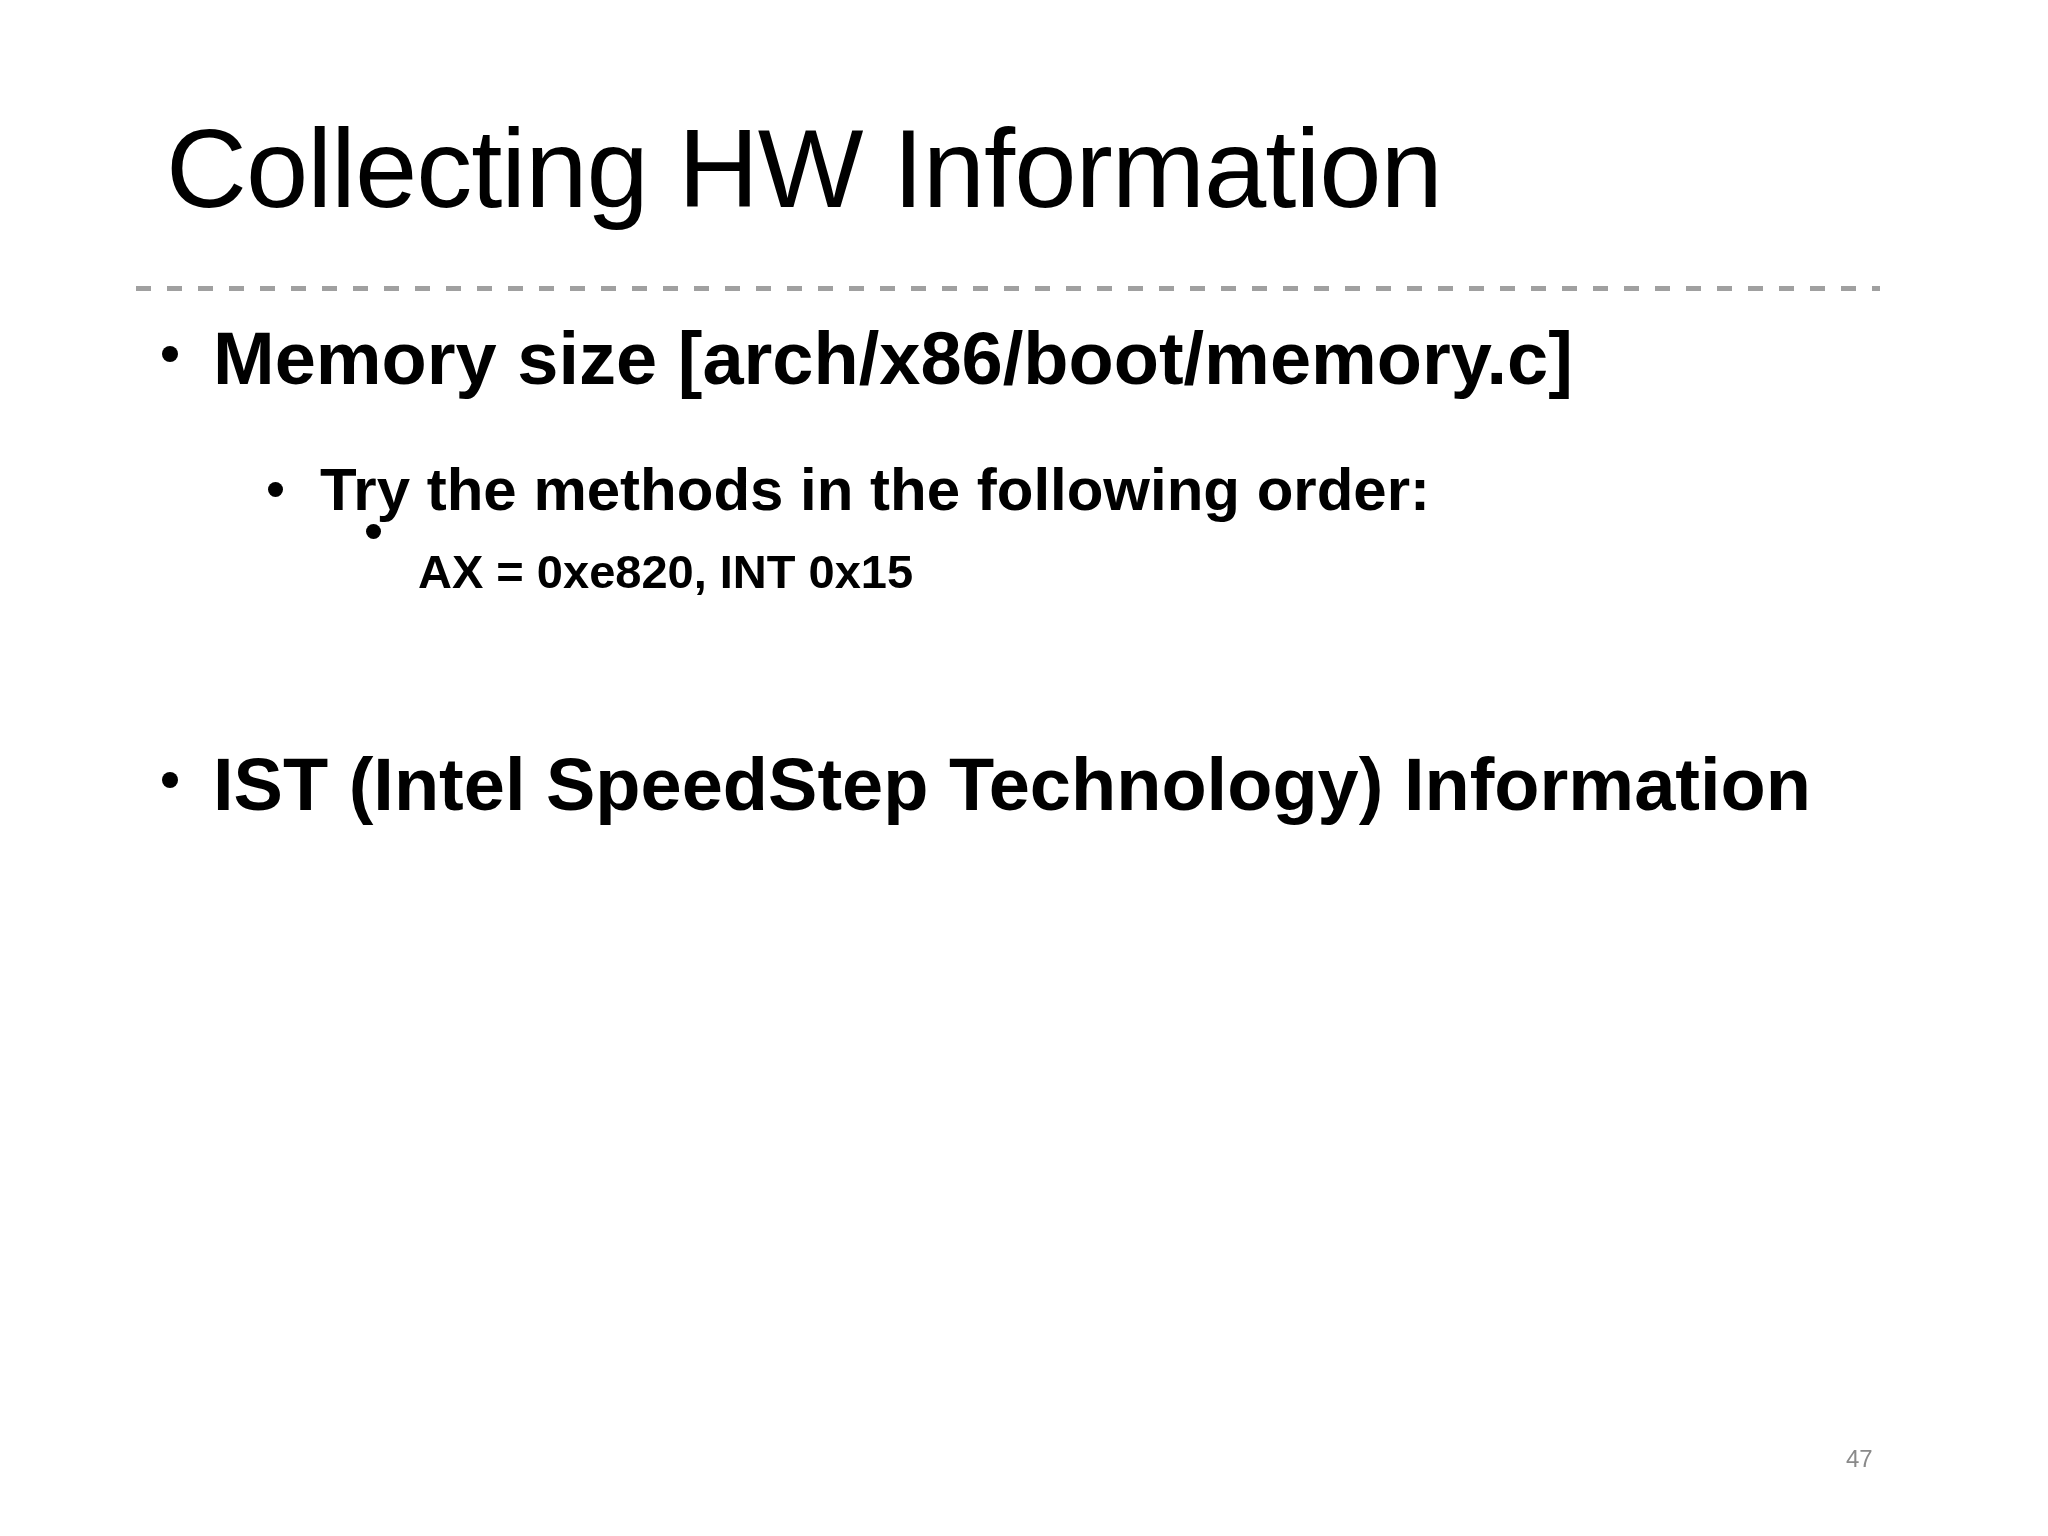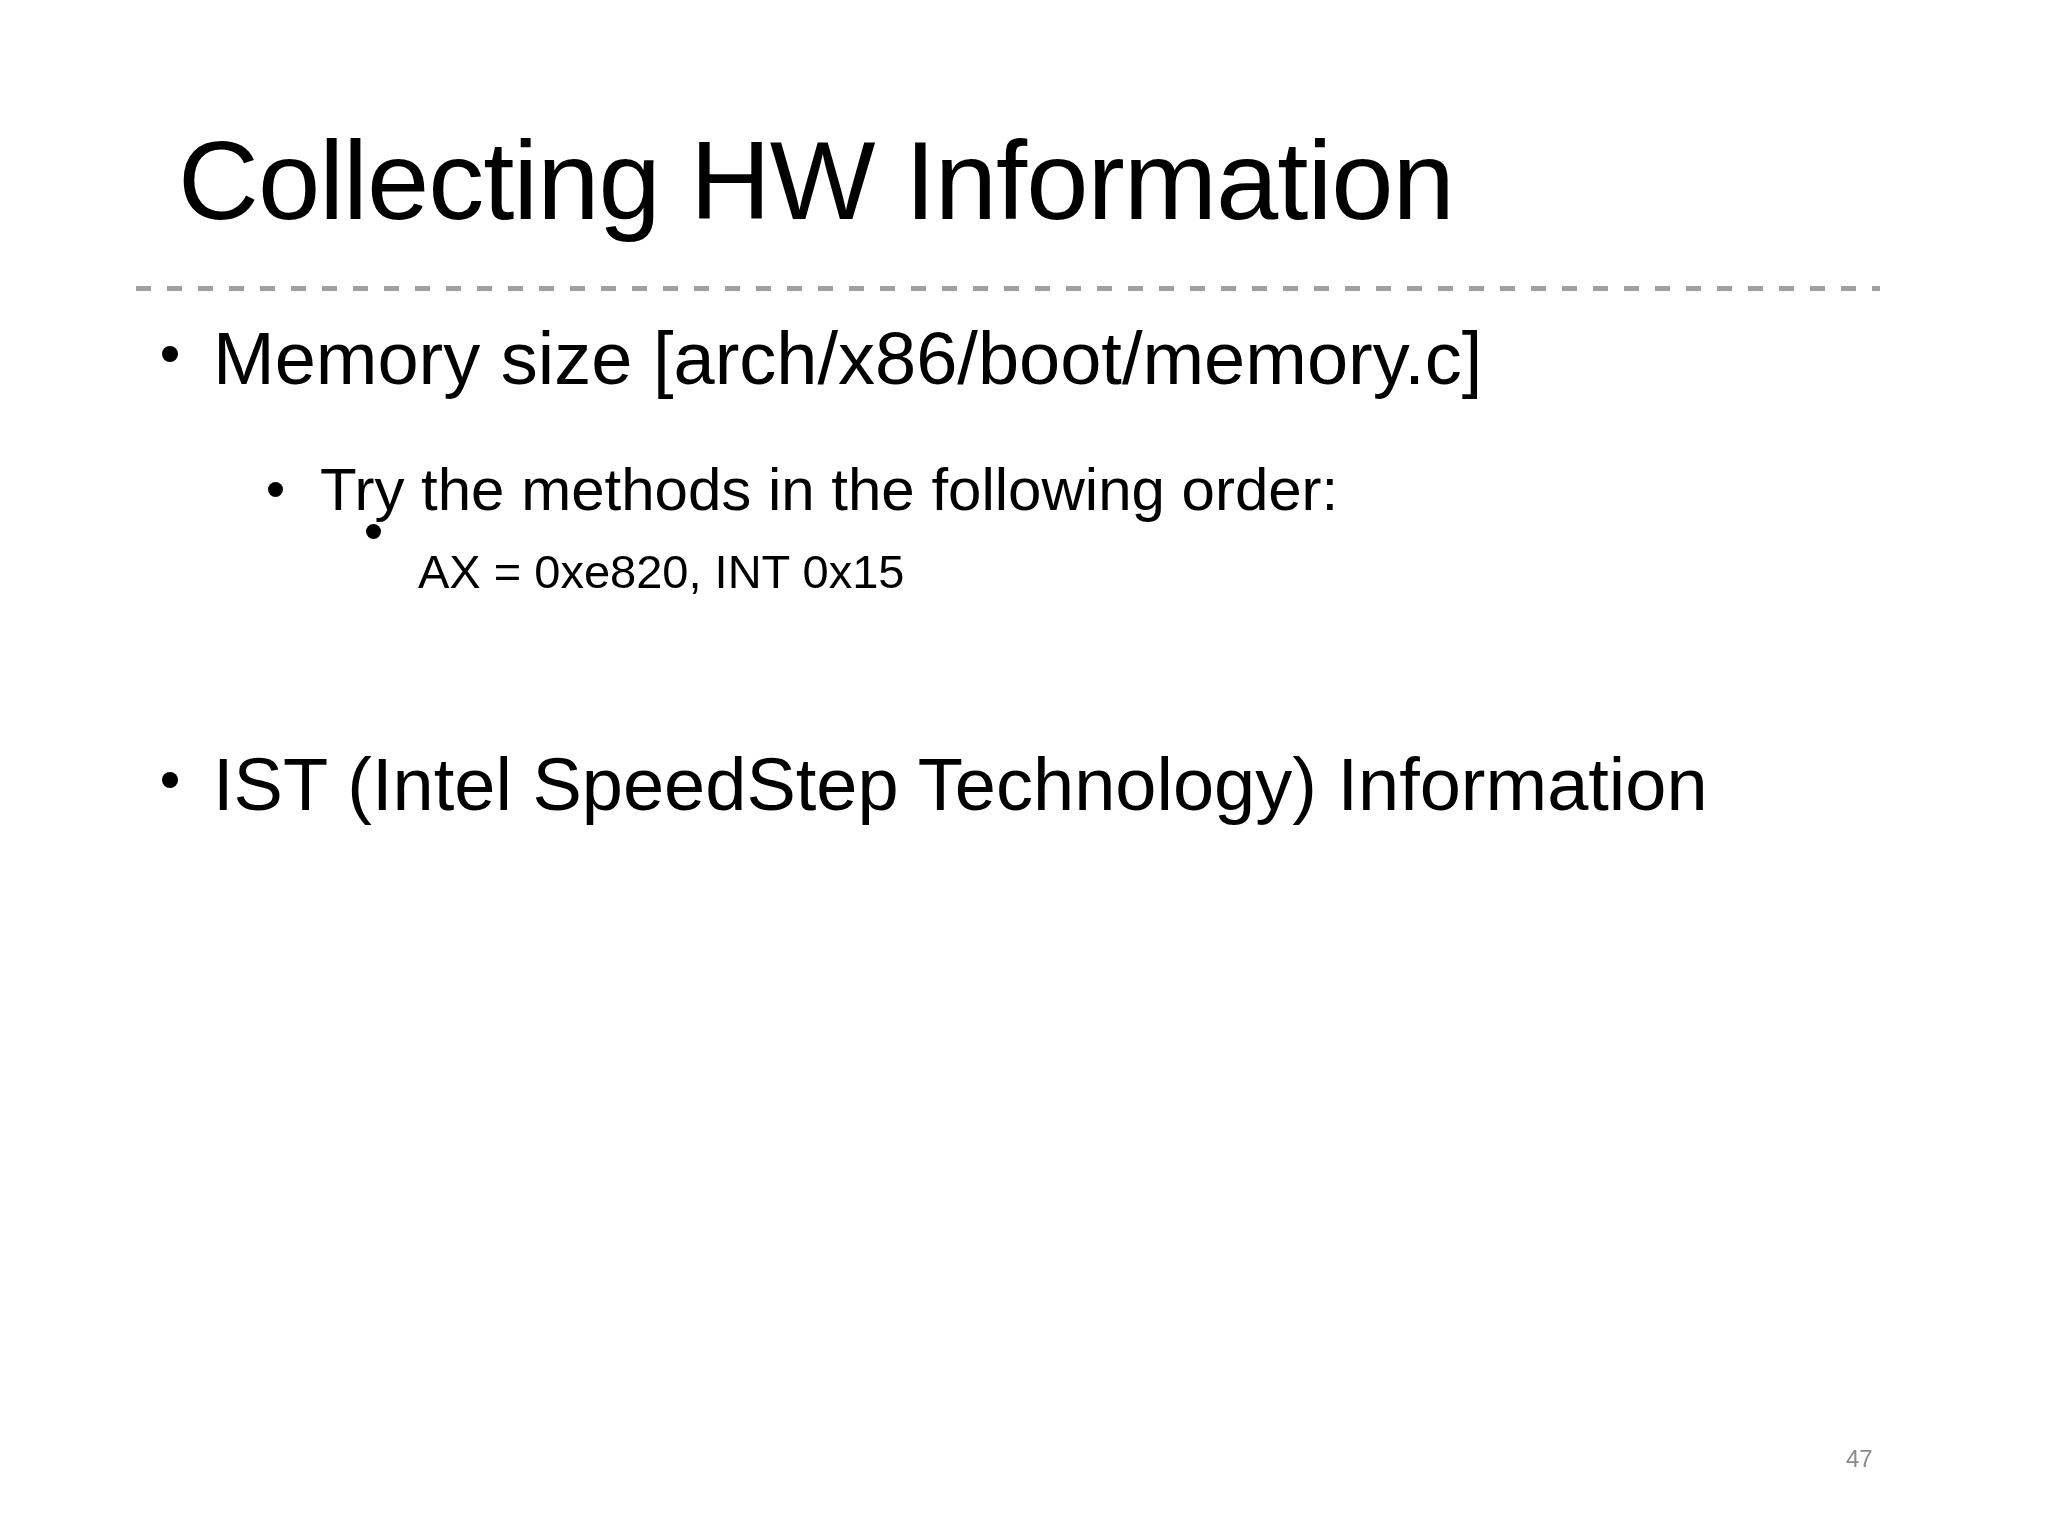--- a/index.html
+++ b/index.html
@@ -15,21 +15,21 @@
     height:1536px;
     background:var(--background,#ffffff);
     color:var(--text,#000000);
     font-family:"Liberation Sans","DejaVu Sans",sans-serif;
     overflow:hidden;
   }
   .title{
     position:absolute;
     left:166px;
     top:113px;
-    margin:12px;
+    margin:0;
     font-size:112px;
     font-weight:400;
     line-height:1;
     letter-spacing:-1px;
     white-space:nowrap;
   }
   .divider{
     position:absolute;
     left:136px;
     top:286px;
@@ -50,20 +50,21 @@
   }
   .bullet-row .dot{
     position:absolute;
     left:0;
     background:var(--text,#000000);
     border-radius:50%;
   }
   .bullet-row .txt{
     display:block;
     line-height:1;
+    font-weight:bold;
   }
   .l1{font-size:74px;}
   .l1 .dot{width:16px;height:16px;top:24px;}
   .l1 .txt{padding-left:51px;}
   .l2{font-size:60px;margin-top:40px;}
   .l2 .dot{width:15px;height:15px;top:22px;}
   .l2 .txt{padding-left:52px;}
   .l3{font-size:47px;}
   .l3 .dot{width:15px;height:15px;top:11px;}
   .l3 .txt{padding-left:52px;margin-top:35px;}

